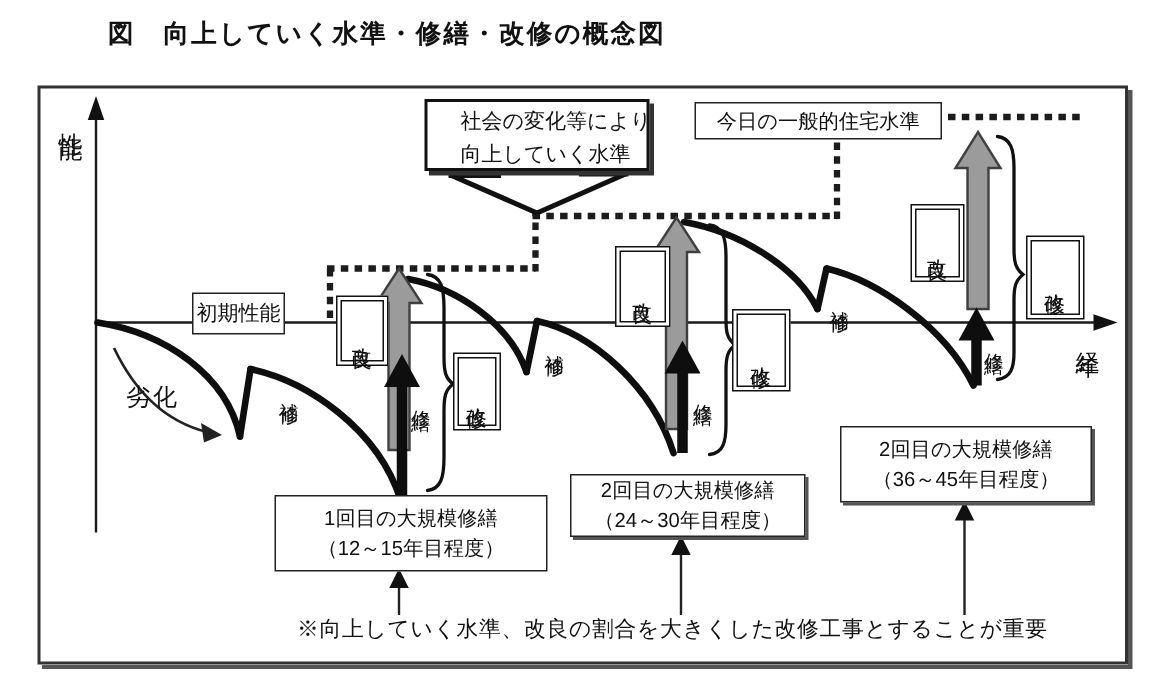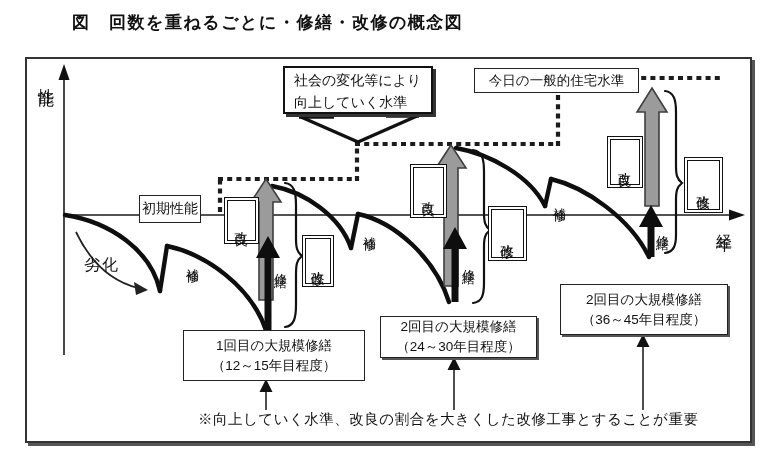--- a/index.html
+++ b/index.html
@@ -17,50 +17,49 @@
   }
   svg.layer{left:0;top:0;width:768px;height:454px;}
   .vtext{
     writing-mode:vertical-rl;text-orientation:upright;white-space:nowrap;
     letter-spacing:2px;line-height:1;
   }
   .lbl{font-size:15px;}
   .sbox{
     border:1.6px solid #222;background:#fff;display:flex;align-items:center;justify-content:center;
     box-sizing:border-box;
-    margin-left:11px;
   }
   .dbox{
     border:1.6px solid #111;background:#fff;padding:2px;display:flex;box-sizing:border-box;
   }
   .dbox-in{
     border:1.6px solid #111;flex:1;display:flex;align-items:center;justify-content:center;
     writing-mode:vertical-rl;text-orientation:upright;font-size:14px;letter-spacing:1px;line-height:1;
   }
   .callout{
     border:1.6px solid #222;background:#fff;display:flex;flex-direction:column;
     align-items:center;justify-content:center;font-size:13.5px;line-height:1.45;box-sizing:border-box;
     white-space:nowrap;
   }
   .shadowed{box-shadow:2px 2px 0 #555;}
   #social-box{
     left:283px;top:66px;width:150px;height:48px;border:2px solid #111;background:#fff;
-    font-size:14px;line-height:1.55;padding:2px 0 0 9px;box-sizing:border-box;
+    font-size:14px;line-height:1.55;padding:2px 0 0 22px;box-sizing:border-box;
     box-shadow:3px 3px 0 #333;white-space:nowrap;
   }
   #today-box{left:463px;top:68px;width:165px;height:25px;font-size:13.5px;white-space:nowrap;}
   #initial-box{left:128px;top:195px;width:62px;height:28px;font-size:14px;white-space:nowrap;}
   #note{left:198px;top:410px;font-size:14.5px;letter-spacing:0.5px;white-space:nowrap;}
 </style>
 </head>
 <body>
 
 <div class="stage">
 
-  <div class="abs" id="page-title">図　回数を重ねるごとに・修繕・改修の概念図</div>
+  <div class="abs" id="page-title">図　向上していく水準・修繕・改修の概念図</div>
 
   <div class="abs" id="frame"></div>
 
   <svg class="abs layer" viewBox="0 0 768 454">
 
     <line x1="64" y1="215" x2="737" y2="215" stroke="#1a1a1a" stroke-width="1.6"></line>
     <line x1="64" y1="355" x2="64" y2="74" stroke="#1a1a1a" stroke-width="1.6"></line>
     <polygon points="64,64 58.5,80 69.5,80" fill="#111"></polygon>
     <polygon points="745,215 729,209.5 729,220.5" fill="#111"></polygon>
 

